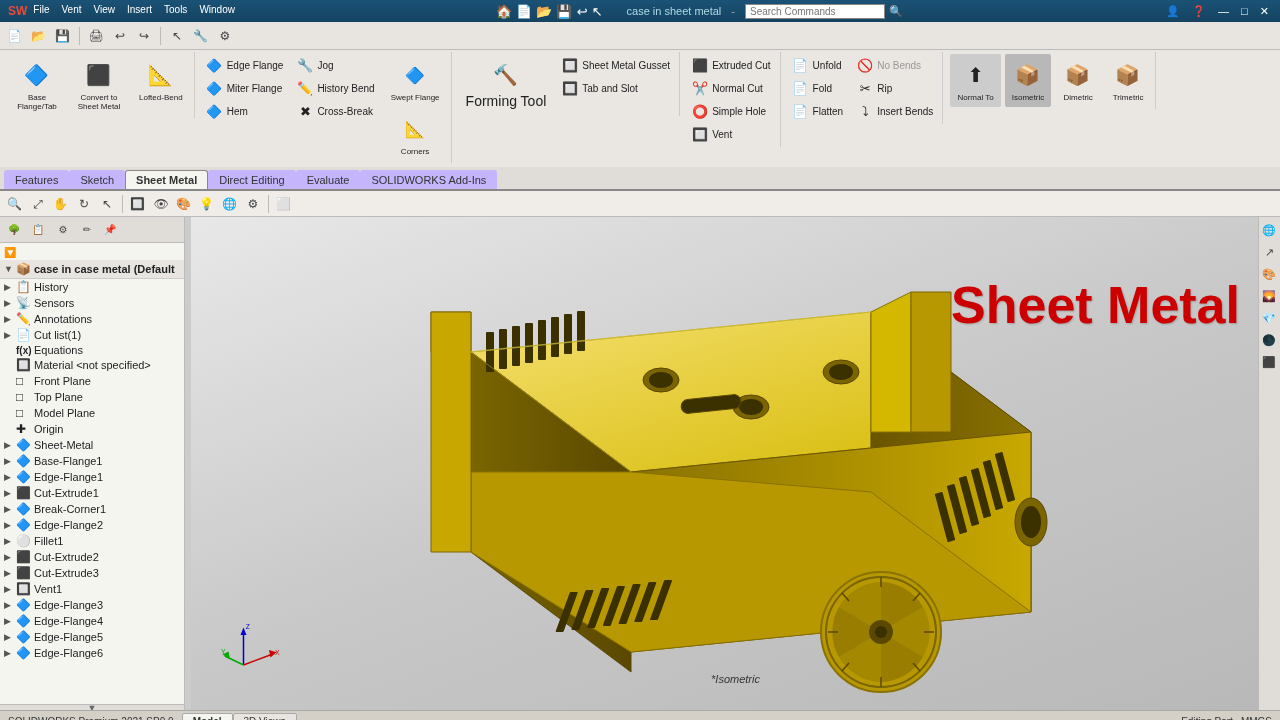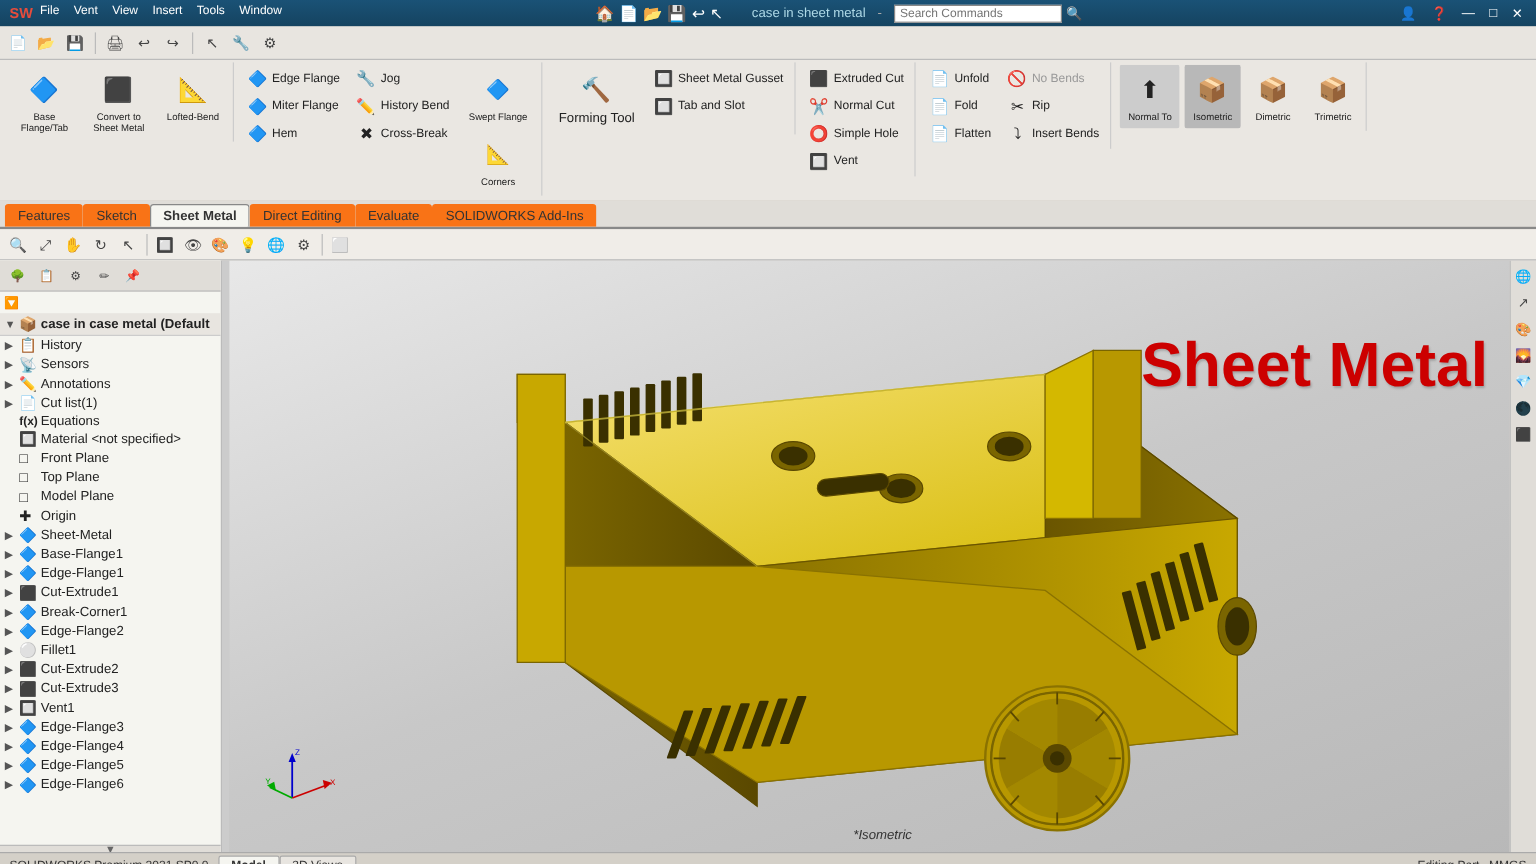--- a/index.html
+++ b/index.html
@@ -113,21 +113,21 @@
       height: 24px;
     }
     .tab-item {
       padding: 3px 10px;
       font-size: 11px;
       cursor: pointer;
       border: 1px solid transparent;
       border-bottom: none;
       border-radius: 3px 3px 0 0;
       color: #333;
-      background: #f97316;
+      background: #c4b5fd;
     }
     .tab-item.active {
       background: #f5f5f0;
       border-color: #888;
       border-bottom-color: #f5f5f0;
       font-weight: bold;
     }
 
     
     #icon-toolbar2 {
@@ -227,21 +227,21 @@
       position: absolute;
       bottom: 30px;
       left: 30px;
       width: 60px;
       height: 60px;
     }
 
     
     #isometric-label {
       position: absolute;
-      bottom: 8px;
+      bottom: 25px;
       left: 50%;
       transform: translateX(-50%);
       font-size: 11px;
       color: #333;
       font-style: italic;
     }
 
     
     #right-panel {
       width: 22px;
@@ -404,21 +404,21 @@
         <div class="ribbon-icon-large" style="font-size:16px;">📐</div>
         <span style="font-size:8px;">Corners</span>
       </div>
     </div>
   </div>
 
   
   <div class="ribbon-group-large">
     <div class="ribbon-btn-large">
       <div class="ribbon-icon-large">🔨</div>
-      <span style="font-size:11px;">Forming Tool</span>
+      <span style="font-size:14px;">Forming Tool</span>
     </div>
     <div class="ribbon-small-col">
       <div class="ribbon-btn-small">
         <div class="ribbon-icon-small">🔲</div>
         <span>Sheet Metal Gusset</span>
       </div>
       <div class="ribbon-btn-small">
         <div class="ribbon-icon-small">🔲</div>
         <span>Tab and Slot</span>
       </div>

